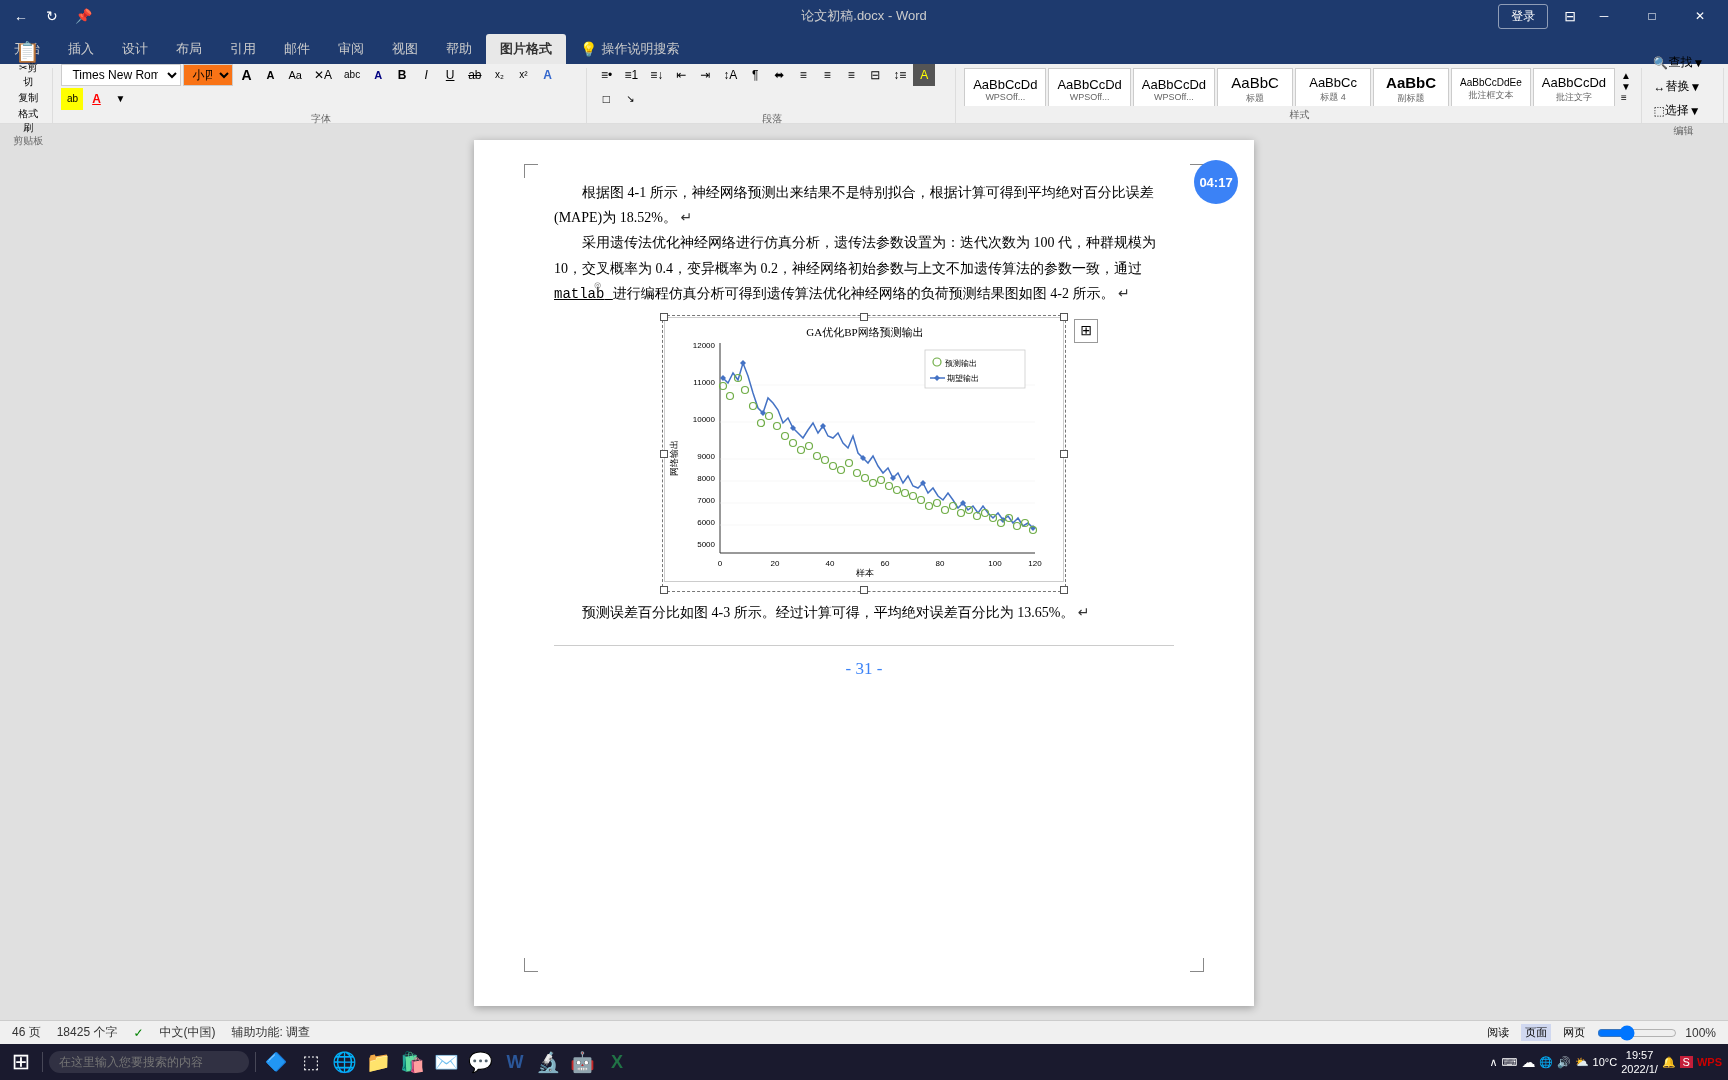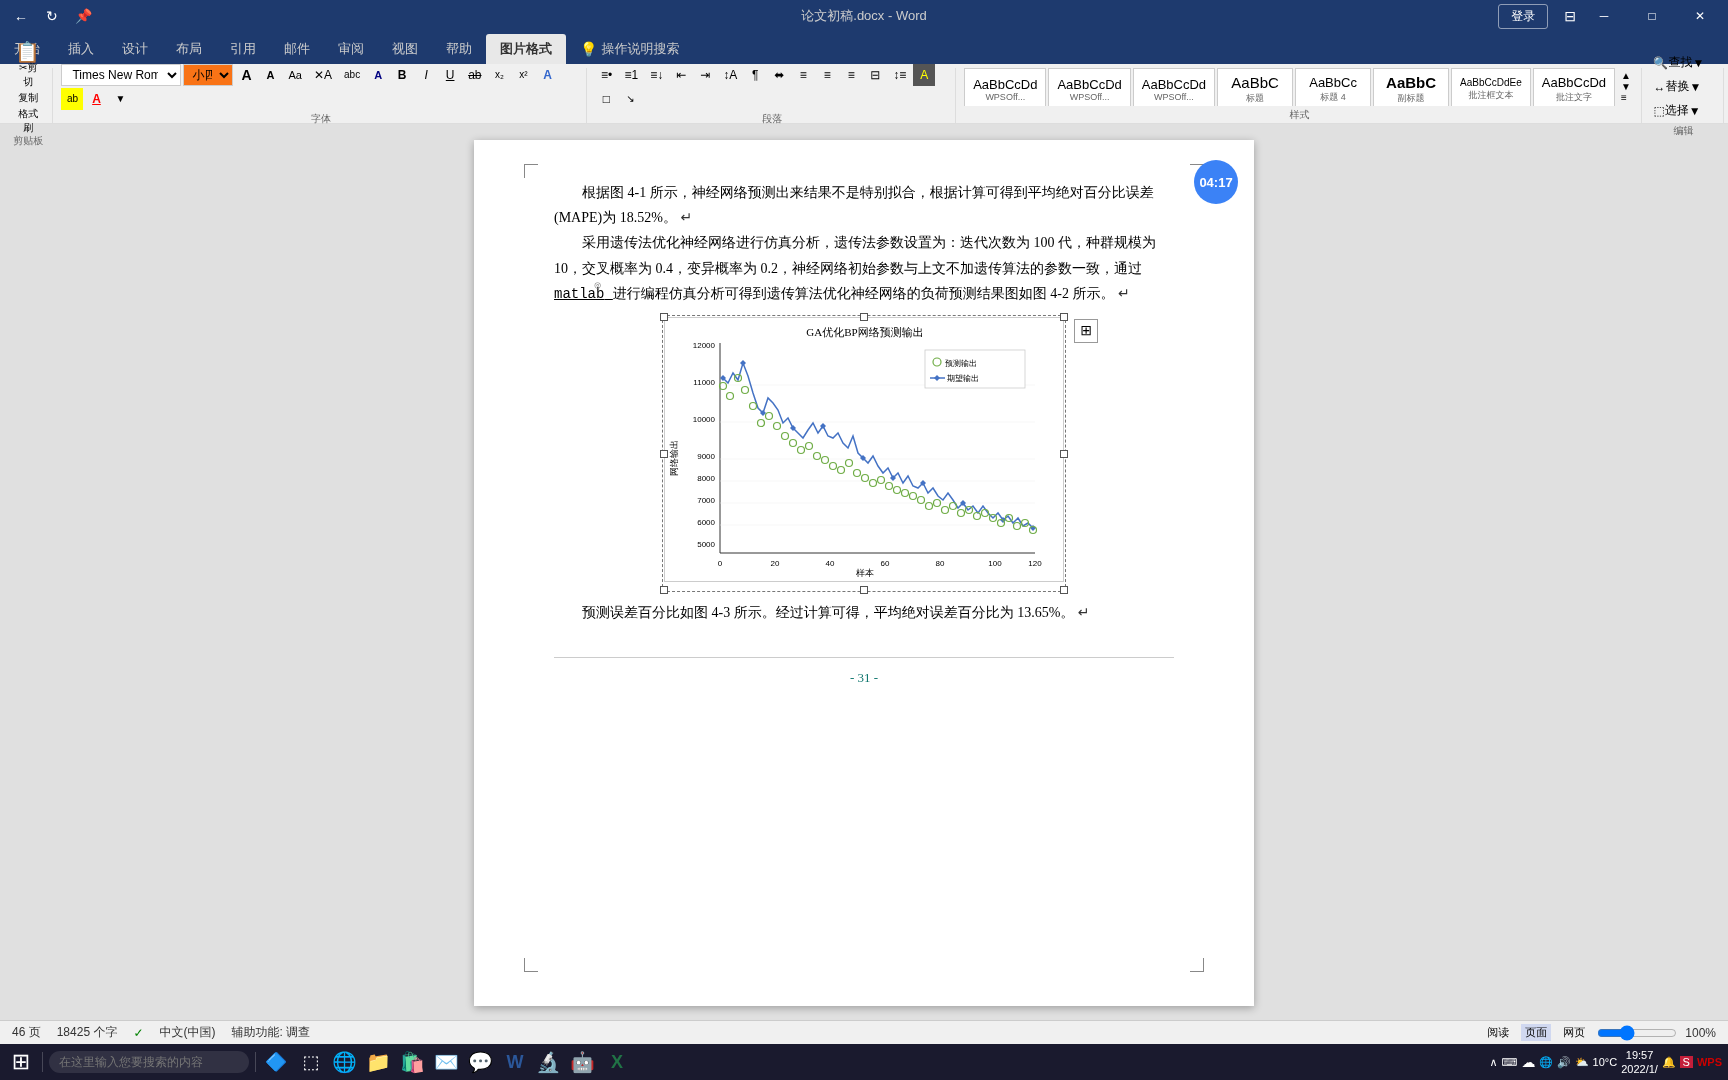--- a/index.html
+++ b/index.html
@@ -172,23 +172,23 @@
     .figure-caption {
       font-family: 'SimSun', serif;
       font-size: 13px;
       text-align: center;
       margin-top: 6px;
     }
     
     .page-number {
       text-align: center;
       font-family: 'Times New Roman', serif;
-      font-size: 13px;
-      color: #0f766e;
-      margin-top: 32px;
+      font-size: 17px;
+      color: #3b82f6;
+      margin-top: 20px;
       border-top: 1px solid #ccc;
       padding-top: 8px;
     }
     
     .corner-tl, .corner-tr, .corner-bl, .corner-br {
       position: absolute;
       width: 14px;
       height: 14px;
       border-color: #888;
       border-style: solid;

